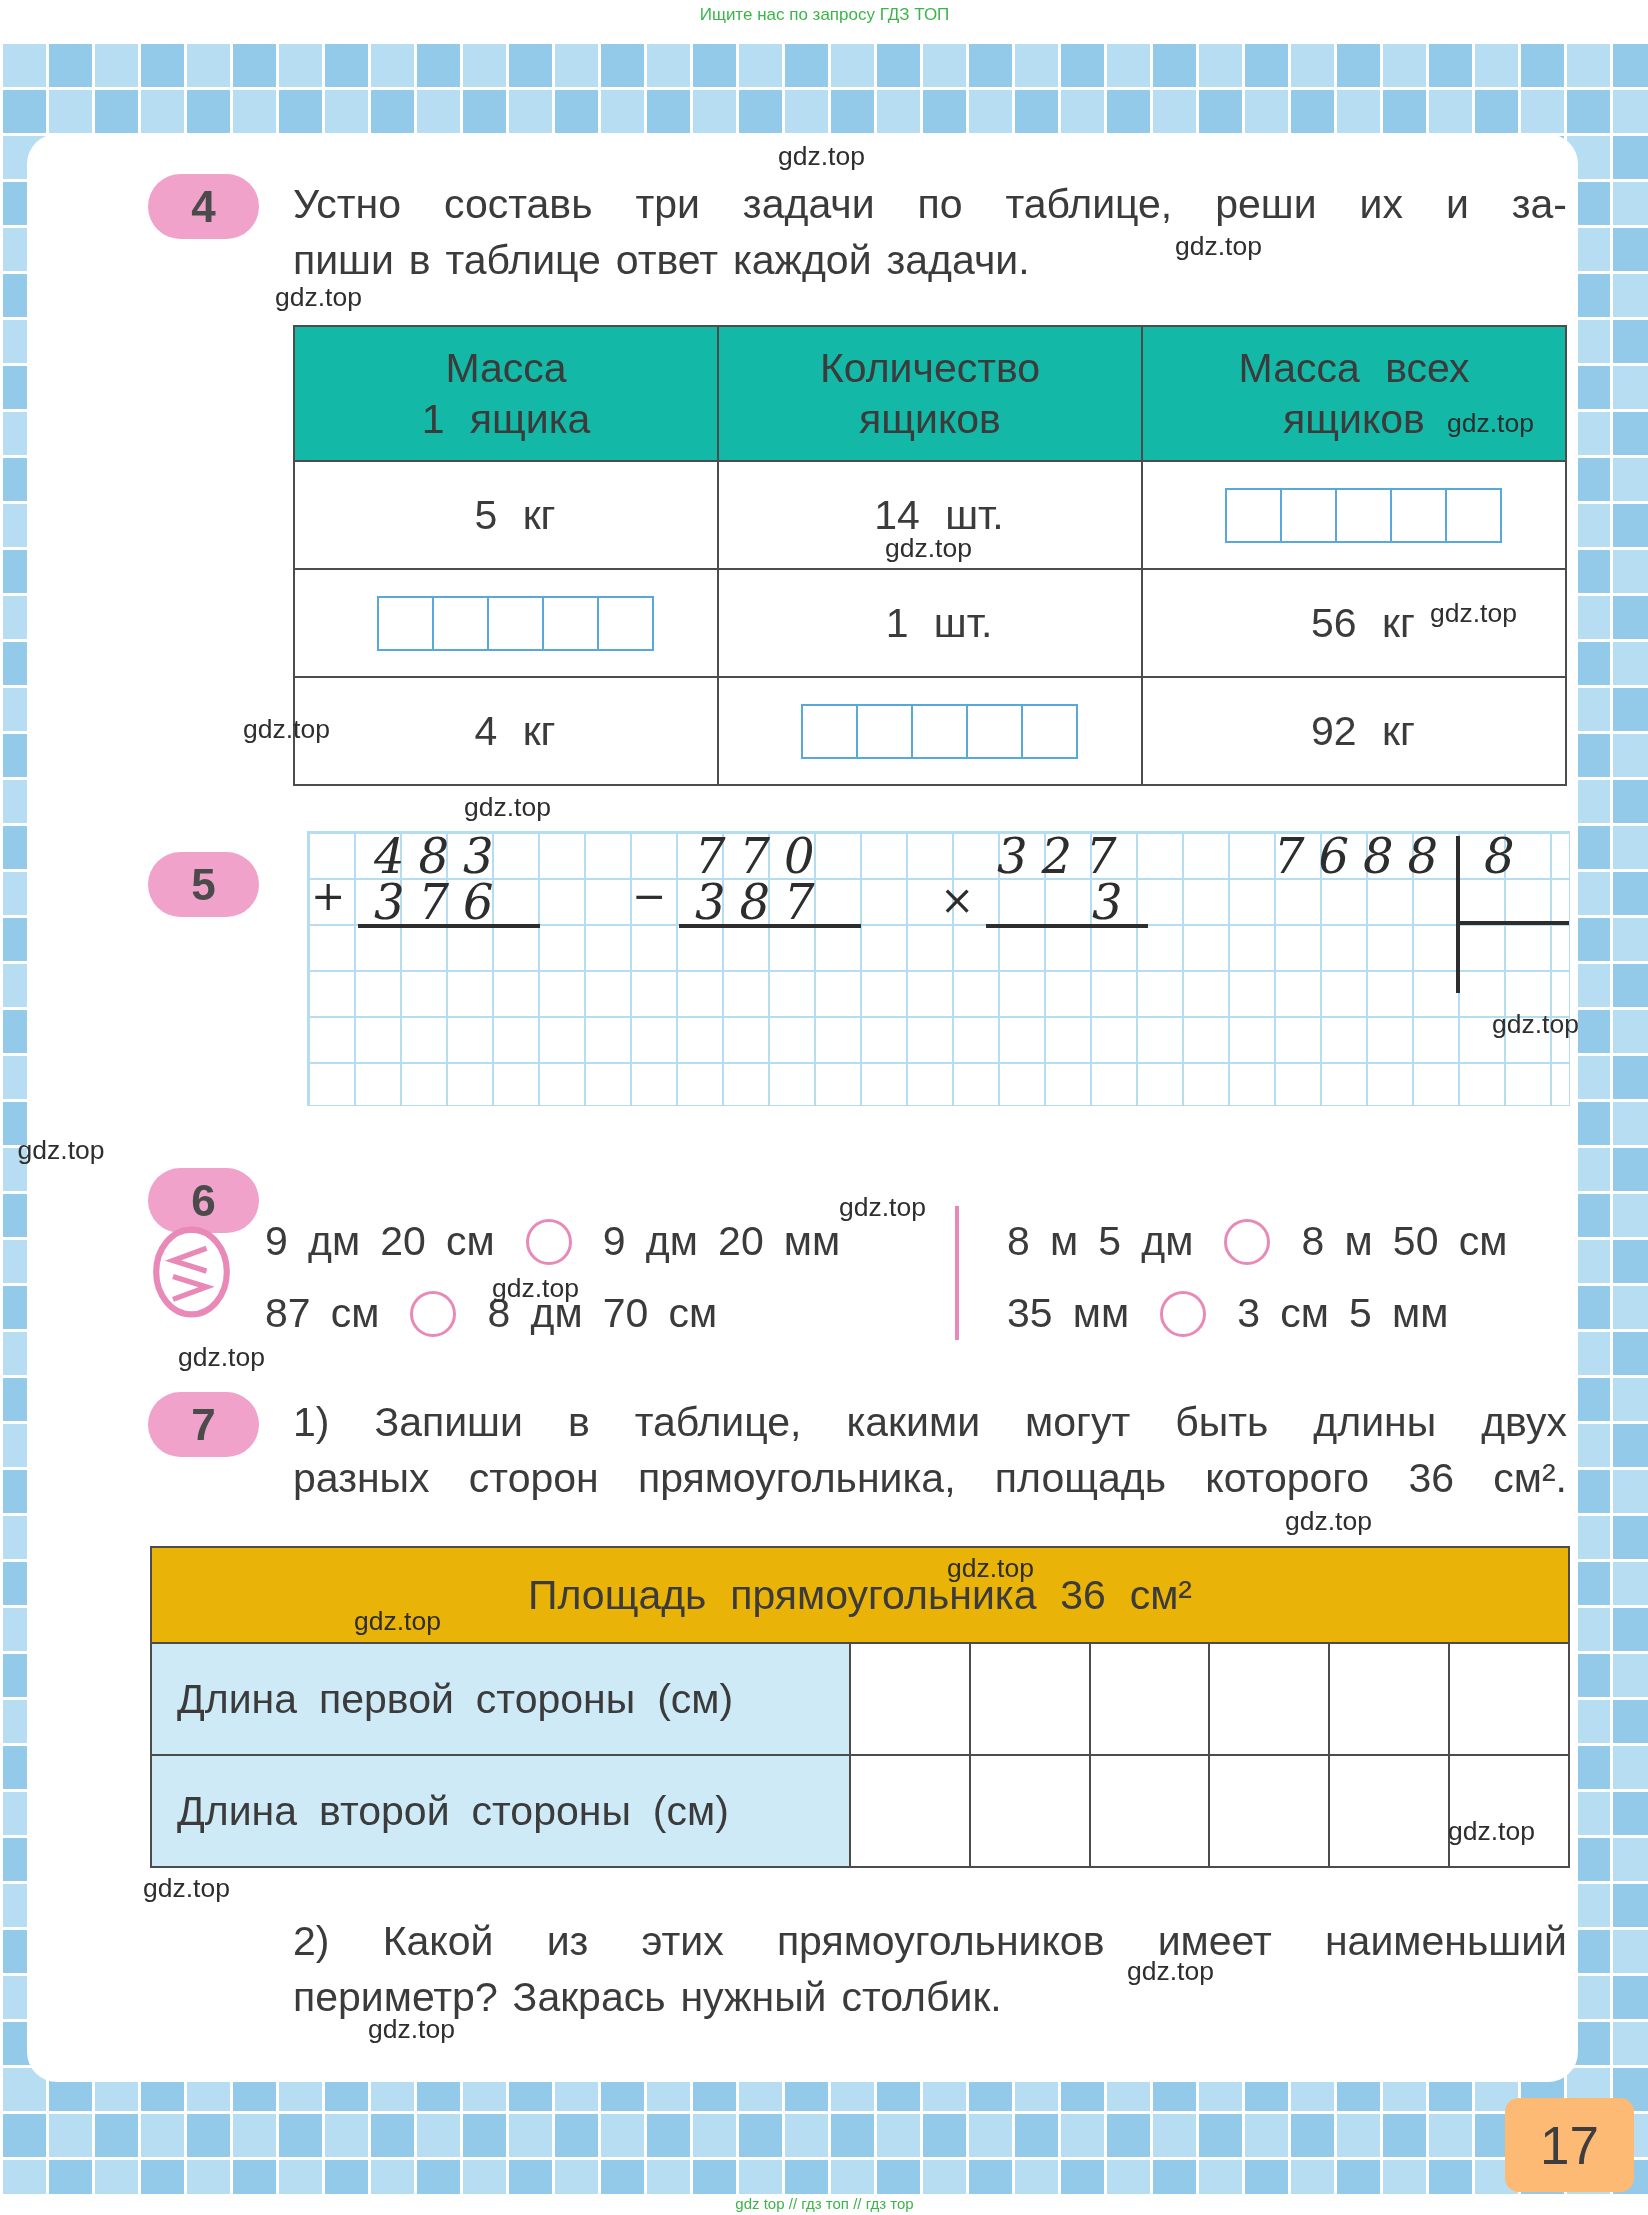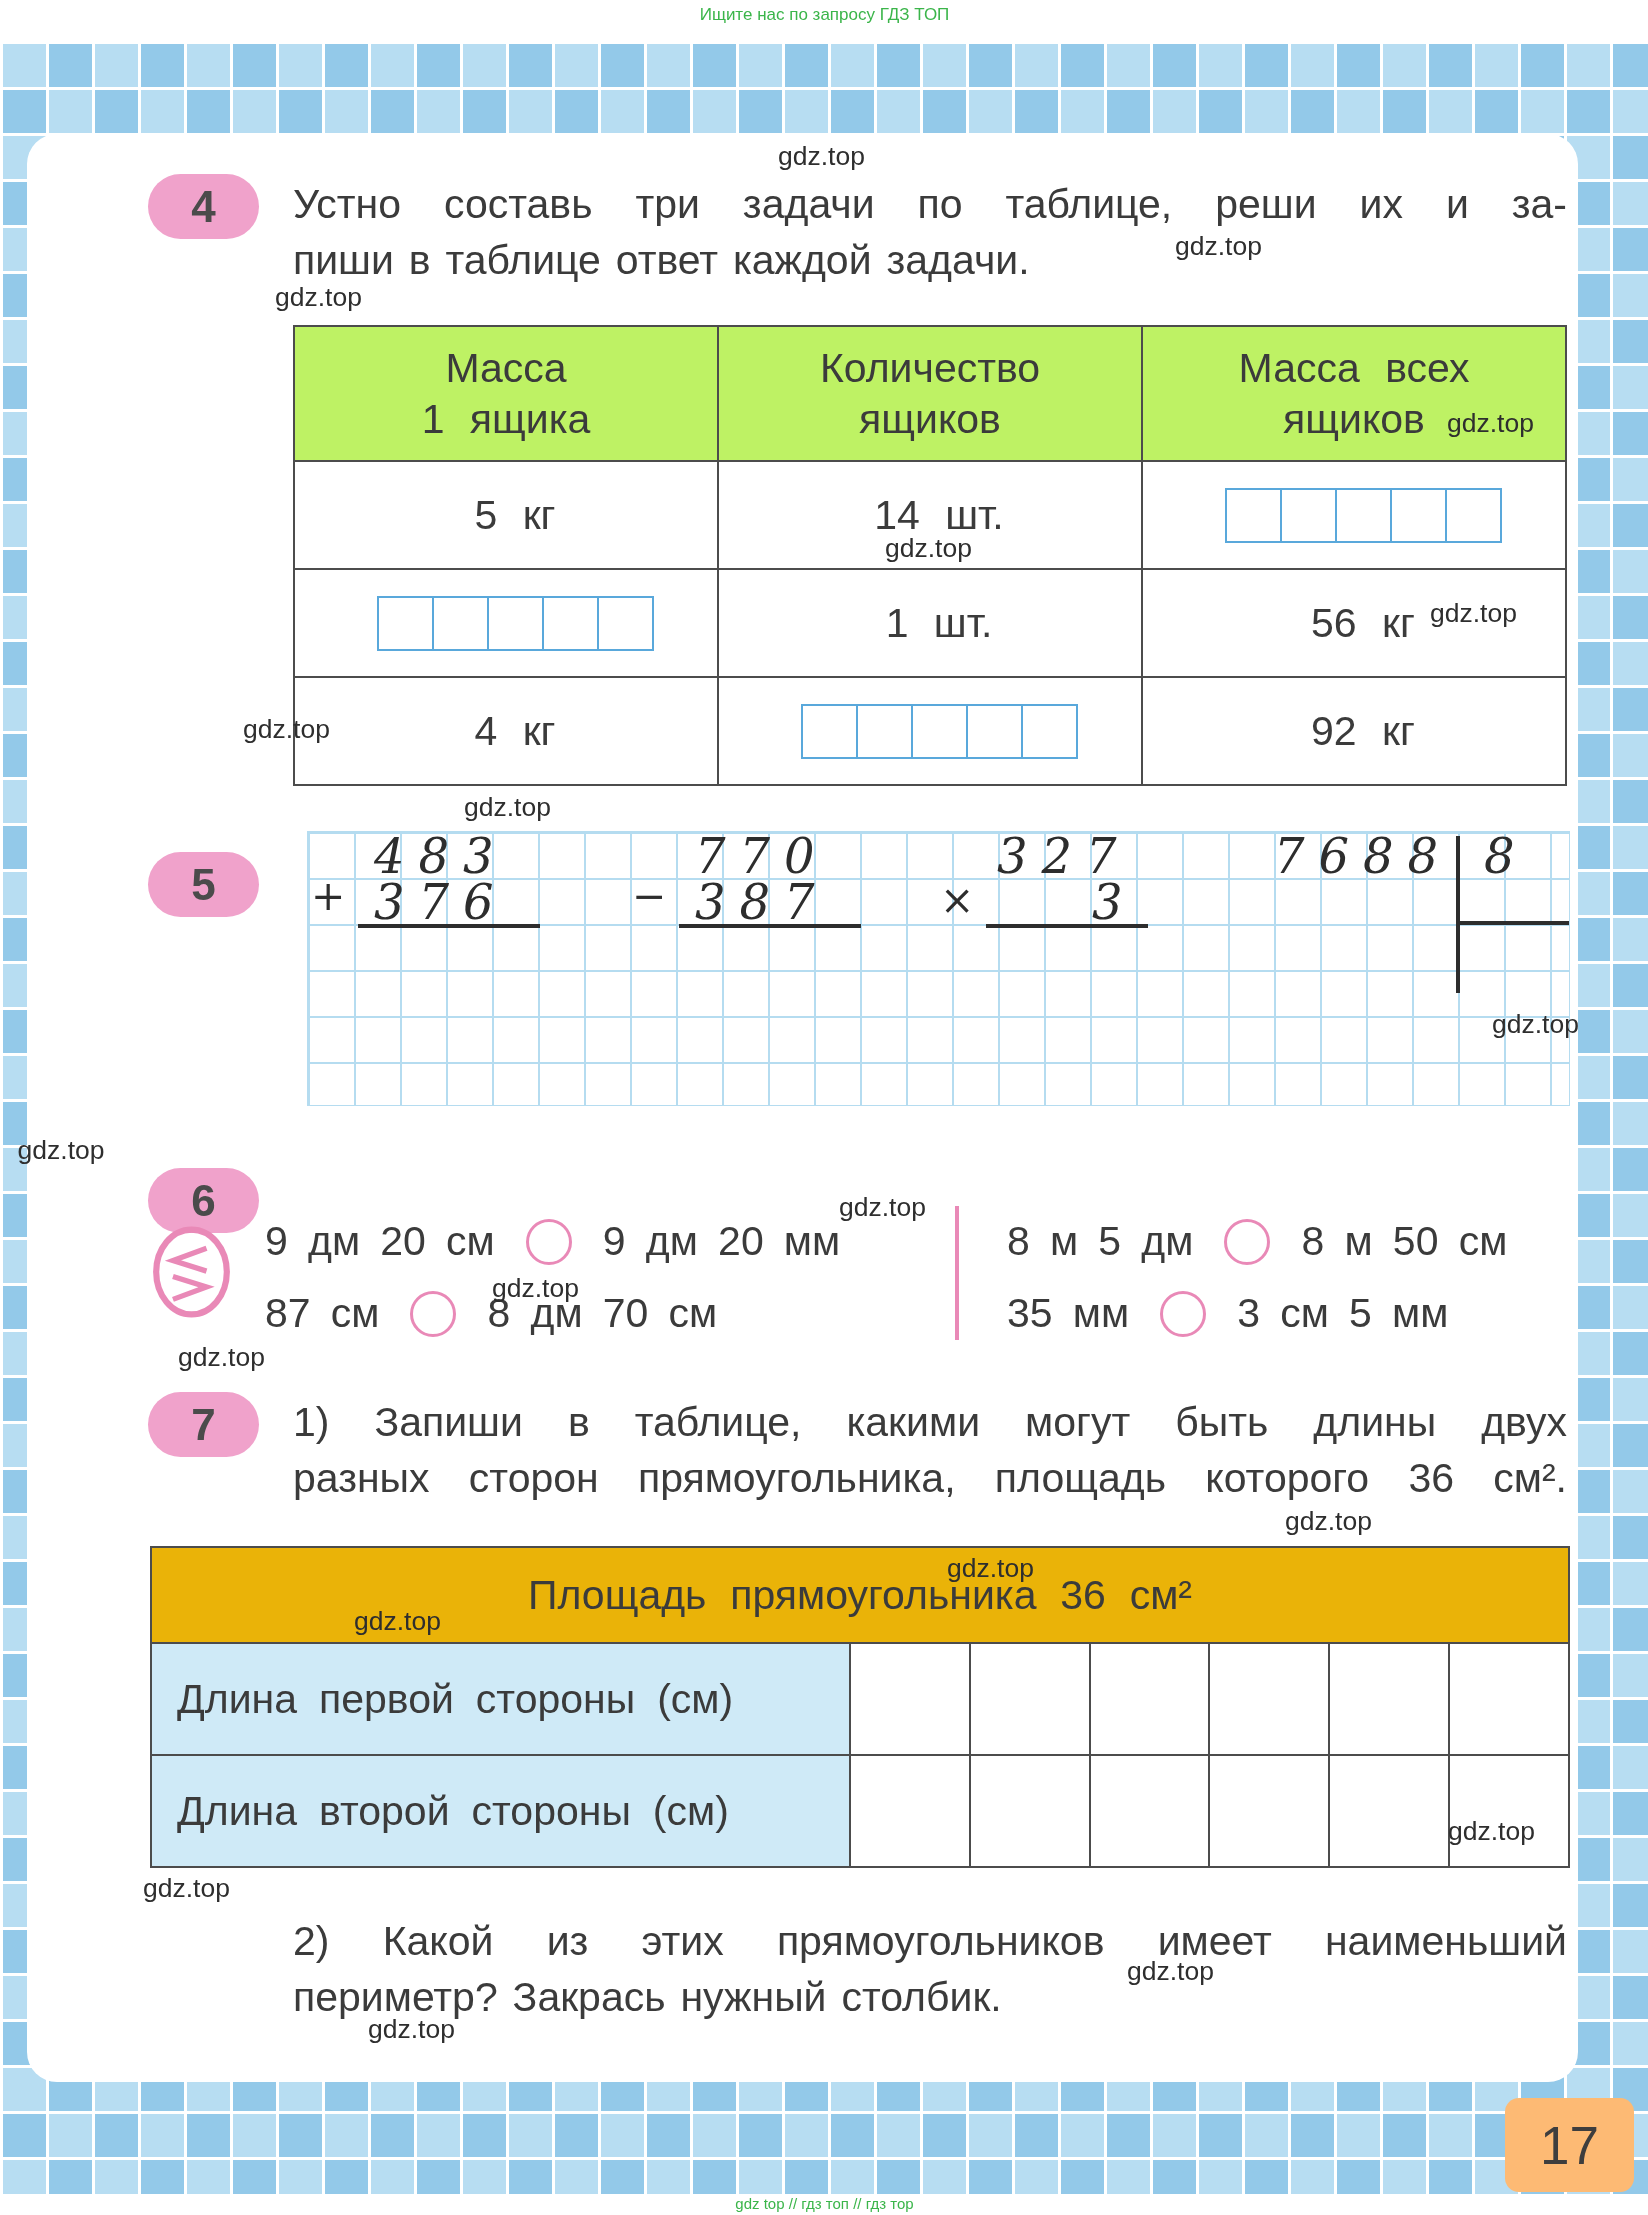--- a/index.html
+++ b/index.html
@@ -24,21 +24,21 @@
         color:#4b4b4b;z-index:3;}
   
   .para{position:absolute;font-size:41px;line-height:56px;color:#3b3b3b;z-index:3;word-spacing:3.5px;}
   .jl{display:block;text-align:justify;text-align-last:justify;}
   .ll{display:block;}
   
   .t4{position:absolute;left:293px;top:325px;width:1274px;border-collapse:collapse;
       table-layout:fixed;z-index:3;}
   .t4 th,.t4 td{border:2.2px solid #4c4c4c;text-align:center;vertical-align:middle;
       font-size:41px;color:#3b3b3b;word-spacing:14px;font-weight:normal;}
-  .t4 th{background:#bef264;height:131px;line-height:51px;}
+  .t4 th{background:#14b8a6;height:131px;line-height:51px;}
   .t4 td{height:104px;background:#fff;padding-left:19px;}
   .bl{display:block;}
   .boxes{width:273px;height:51px;border:2.6px solid #59a8db;display:flex;margin:0 auto;
          background:#fff;box-sizing:content-box;}
   .boxes span{flex:1;border-right:2.6px solid #59a8db;}
   .boxes span:last-child{border-right:none;}
   
   .grid5{position:absolute;left:307px;top:831px;width:1263px;height:275px;z-index:2;
     background-image:
       linear-gradient(to right,#b5dcf0 0 1.8px,transparent 1.8px),

